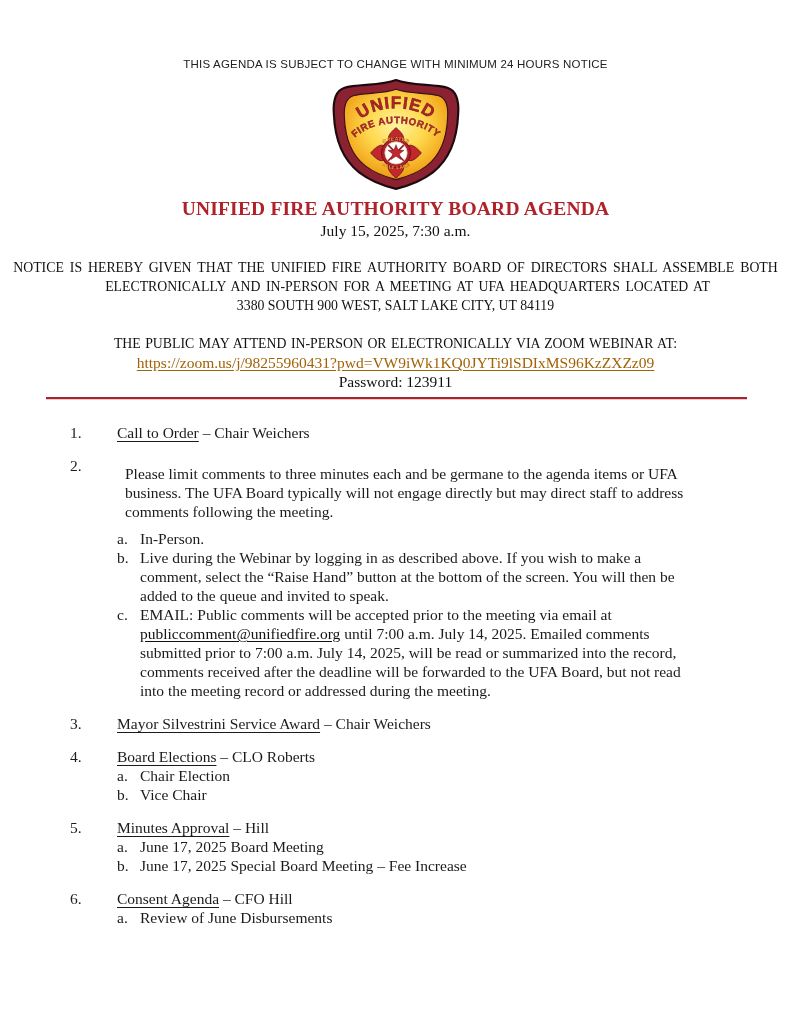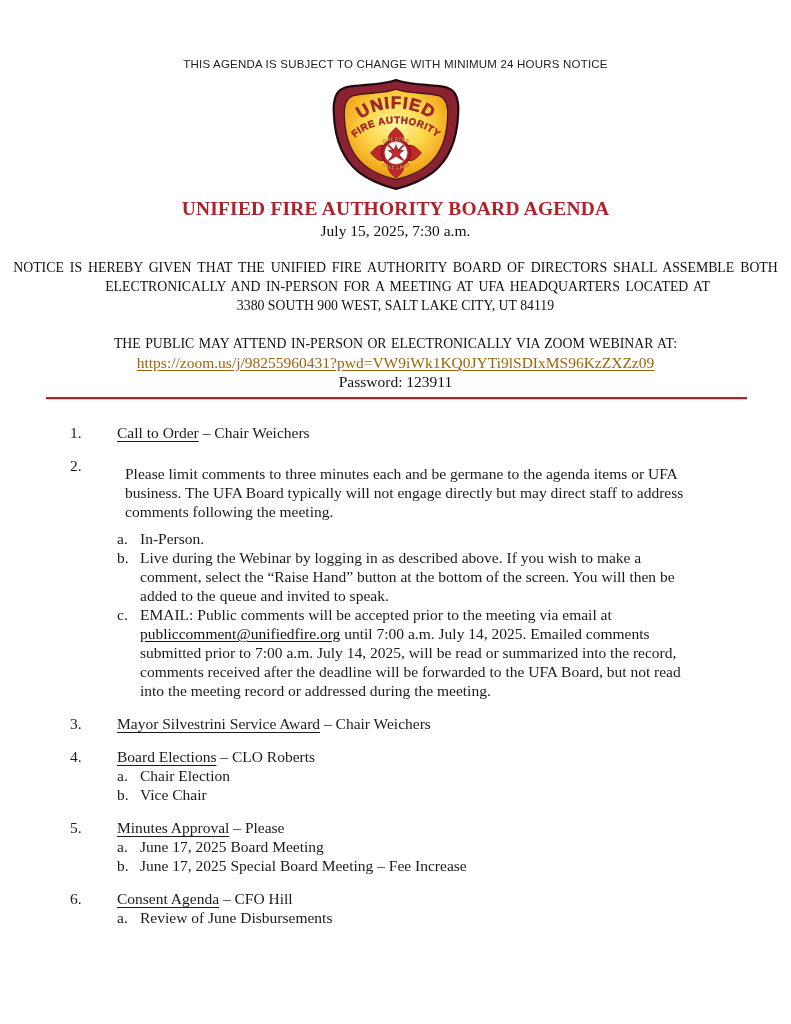--- a/index.html
+++ b/index.html
@@ -162,21 +162,21 @@
           </div>
           <div class="subitem">
             <div class="letter">b.</div>
             <div class="subtext">Vice Chair</div>
           </div>
         </div>
       </div>
       <div class="agenda-item">
         <div class="num">5.</div>
         <div class="content">
-          <div class="heading"><span class="title">Minutes Approval</span><span class="suffix"> – Please</span></div>
+          <div class="heading"><span class="title">Minutes Approval</span><span class="suffix"> – Hill</span></div>
           <div class="subitem">
             <div class="letter">a.</div>
             <div class="subtext">June 17, 2025 Board Meeting</div>
           </div>
           <div class="subitem">
             <div class="letter">b.</div>
             <div class="subtext">June 17, 2025 Special Board Meeting – Fee Increase</div>
           </div>
         </div>
       </div>

